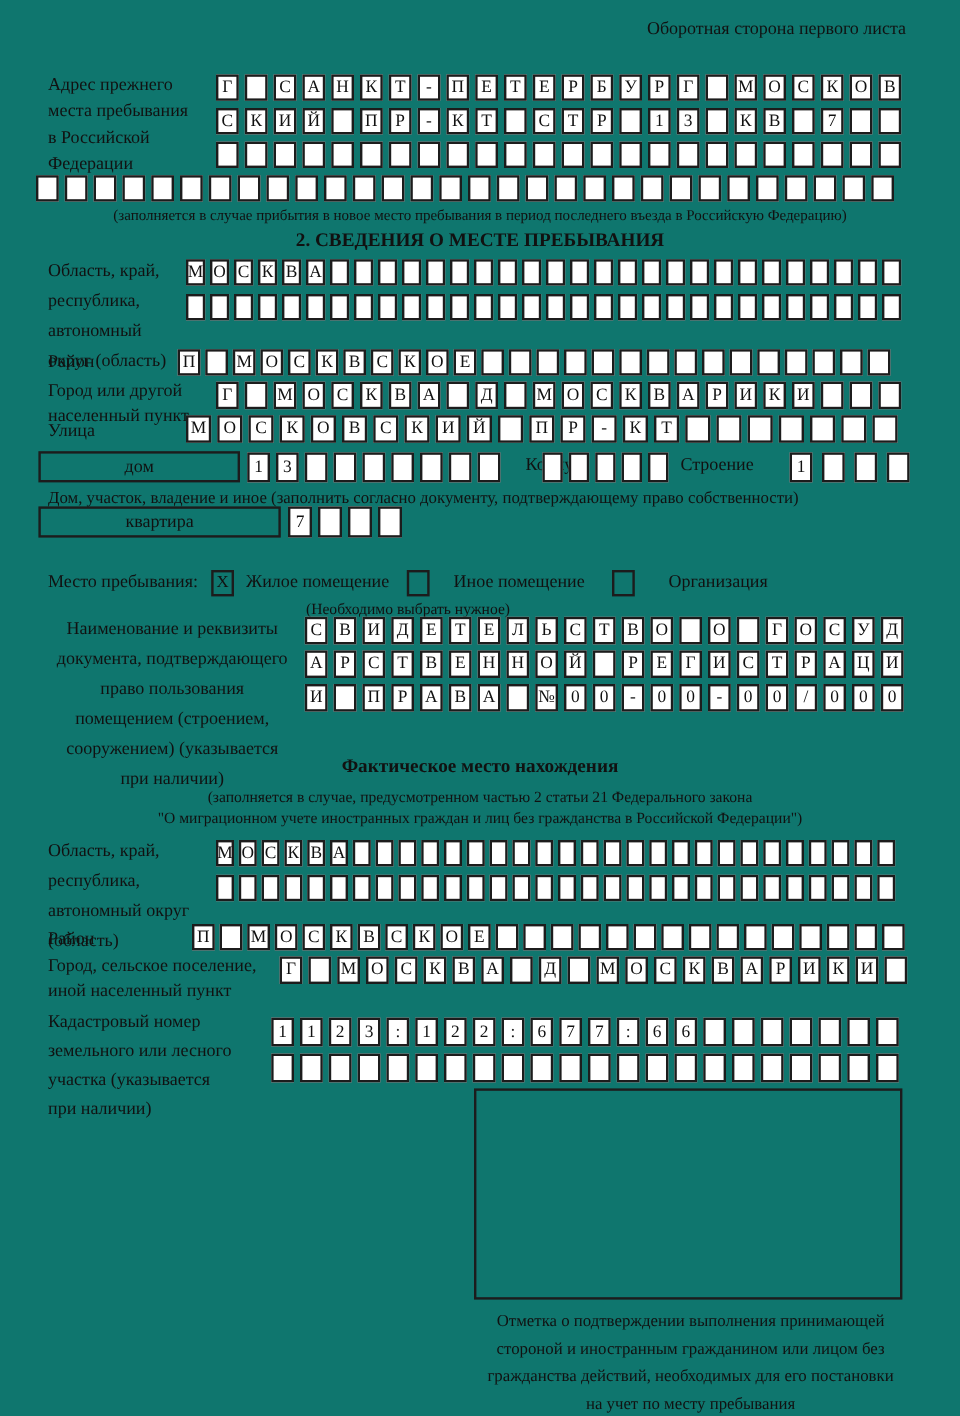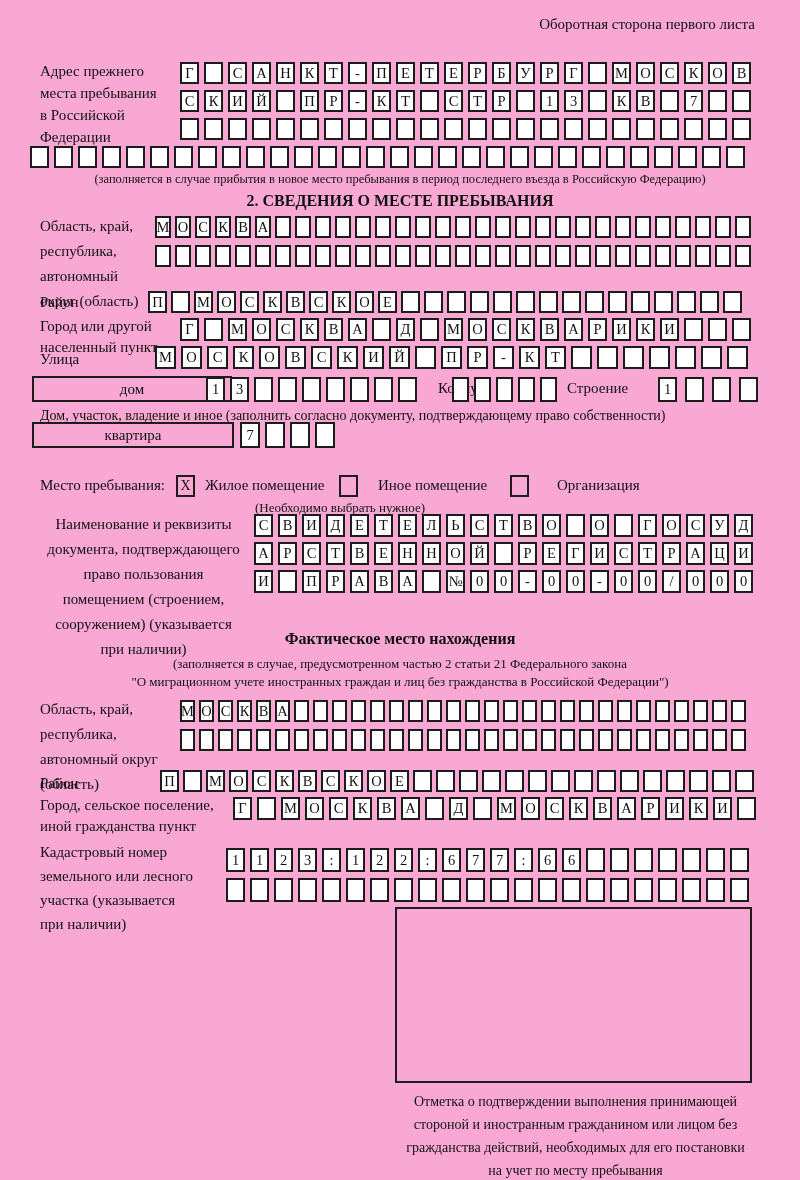--- a/index.html
+++ b/index.html
@@ -1,16 +1,16 @@
 <!DOCTYPE html>
 <html><head>
 <meta charset="utf-8">
 <style>
   html,body{margin:0;padding:0;background:#ffffff;}
-  #page{position:relative;width:800px;height:1180px;background:#f9a8d4;overflow:hidden;
+  #page{position:relative;width:800px;height:1180px;background:#0f766e;overflow:hidden;
         font-family:"Liberation Serif",serif;color:#111;}
   .lbl{position:absolute;font-size:15px;line-height:22px;white-space:pre-line;}
   .lh25{line-height:25px;}
   .lh24{line-height:24px;}
   .lh21{line-height:21px;}
   .fine{position:absolute;left:0;right:0;text-align:center;font-size:12.5px;white-space:pre-line;}
   .title{position:absolute;left:0;right:0;text-align:center;font-size:16px;font-weight:bold;}
   .hdr{position:absolute;right:45px;top:16px;font-size:15px;}
   .cells{position:absolute;display:flex;}
   .cell{box-sizing:border-box;border:2px solid #1c1c1c;background:#fff;display:flex;
@@ -312,21 +312,21 @@
       <span class="cell">Т</span>
       <span class="cell"></span>
       <span class="cell"></span>
       <span class="cell"></span>
       <span class="cell"></span>
       <span class="cell"></span>
       <span class="cell"></span>
       <span class="cell"></span>
     </div>
 
-  <div class="widebox" style="left:32px;top:376px;width:200px;height:26px;">дом</div>
+  <div class="widebox" style="left:32px;top:376px;width:168px;height:26px;">дом</div>
   <div class="cells r-house" style="left:206px;top:377px;">
       <span class="cell">1</span>
       <span class="cell">3</span>
       <span class="cell"></span>
       <span class="cell"></span>
       <span class="cell"></span>
       <span class="cell"></span>
       <span class="cell"></span>
       <span class="cell"></span>
       <span class="cell"></span>
@@ -538,21 +538,21 @@
       <span class="cell"></span>
       <span class="cell"></span>
       <span class="cell"></span>
       <span class="cell"></span>
       <span class="cell"></span>
       <span class="cell"></span>
       <span class="cell"></span>
     </div>
 
   <div class="lbl lh21" style="left:40px;top:795px;width:190px;">Город, сельское поселение,
-иной гражданства пункт</div>
+иной населенный пункт</div>
   <div class="cells r-city" style="left:233px;top:797px;">
       <span class="cell">Г</span>
       <span class="cell"></span>
       <span class="cell">М</span>
       <span class="cell">О</span>
       <span class="cell">С</span>
       <span class="cell">К</span>
       <span class="cell">В</span>
       <span class="cell">А</span>
       <span class="cell"></span>

